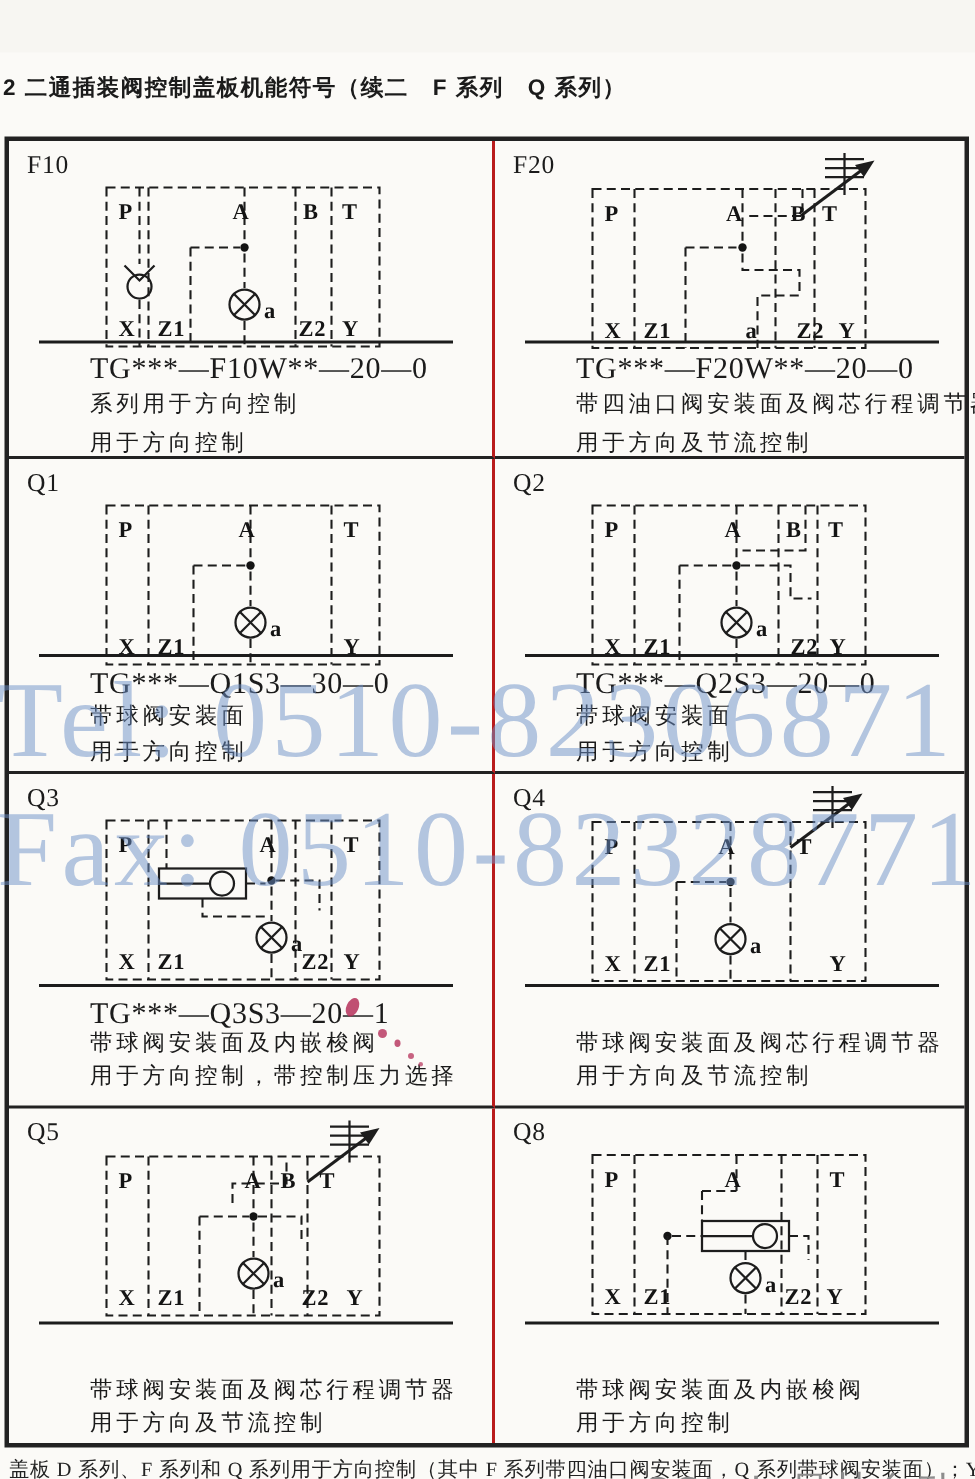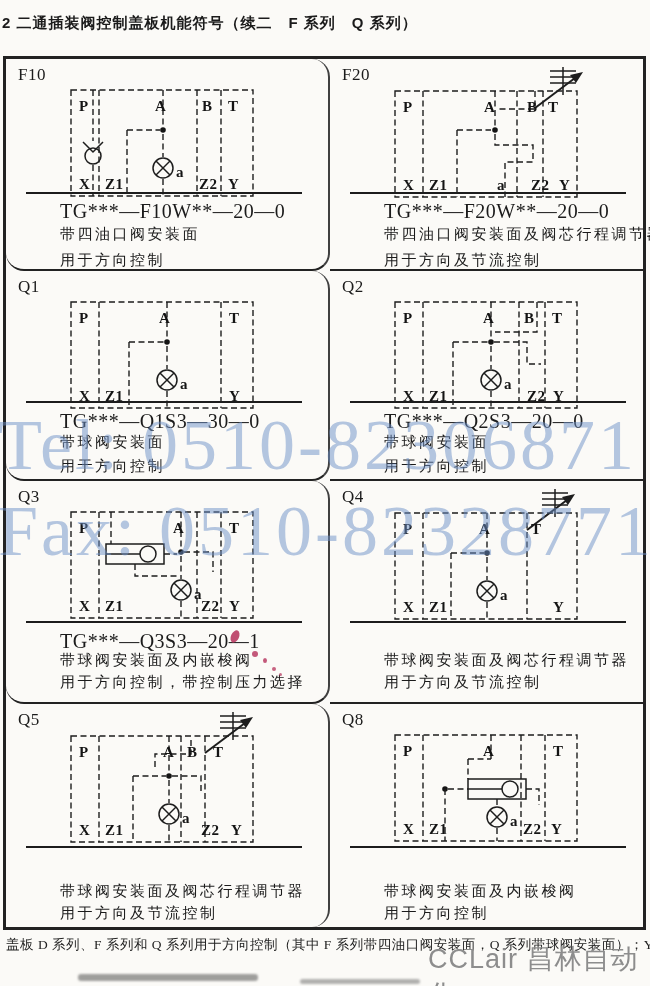--- a/index.html
+++ b/index.html
@@ -1,25 +1,25 @@
 <!DOCTYPE html>
 <html><head>
 <meta charset="utf-8">
 <style>
   html,body{margin:0;padding:0;}
   body{width:650px;height:986px;position:relative;background:#f7f6f2;overflow:hidden;
        font-family:"Liberation Serif",serif;color:#1b1b1b;}
-  .page{position:absolute;inset:0;background:#fbfaf7;}
+  .page{position:absolute;inset:0;background:#fbfaf7;margin-top:35px;}
   .title{position:absolute;left:2px;top:14px;font-family:"Liberation Sans",sans-serif;
          font-weight:bold;font-size:15px;letter-spacing:1px;white-space:nowrap;}
   .table{position:absolute;left:3px;top:56px;width:643px;height:874px;border:3px solid #222;
          box-sizing:border-box;display:grid;grid-template-columns:324px 1fr;
          grid-template-rows:212px 210px 223px auto;background:#fbfaf7;}
   .cell{position:relative;box-sizing:border-box;}
-  .cl{border-right:2px solid #404040;border-radius:18px;}
+  .cl{border-right:2px solid #b91c1c;}
   .rb{border-bottom:2px solid #222;}
   .cell-label{position:absolute;left:12px;top:6px;font-size:17px;letter-spacing:.5px;}
   .diagram{position:absolute;left:57px;}
   .dg-plain{top:25px;}
   .dg-adj{top:6px;}
   .diagram text{font:bold 15px "Liberation Serif",serif;fill:#141414;letter-spacing:.5px;}
   .d{stroke:#1d1d1d;stroke-width:1.4;fill:none;stroke-dasharray:6 3.5;}
   .s{stroke:#1d1d1d;stroke-width:1.5;fill:none;}
   .dot{fill:#141414;stroke:none;}
   .sep{position:absolute;left:20px;width:276px;height:2px;background:#1c1c1c;}
@@ -105,21 +105,21 @@
         <text x="139" y="27">B</text>
         <text x="165" y="27">T</text>
         <text x="16" y="105">X</text>
         <text x="42" y="105">Z1</text>
         <text x="136" y="105">Z2</text>
         <text x="165" y="105">Y</text>
         <text x="113" y="93">a</text>
       </svg>
       <div class="sep"></div>
       <div class="model">TG***—F10W**—20—0</div>
-      <div class="desc d1">带四油口阀安装面</div>
+      <div class="desc d1">系列用于方向控制</div>
       <div class="desc d2">用于方向控制</div>
     </section>
 
     <section class="cell rb r1">
       <div class="cell-label">F20</div>
       <svg class="diagram dg-adj" width="240" height="140" viewBox="0 0 240 140">
         <rect class="d" x="8" y="26" width="182" height="106"></rect>
         <line class="d" x1="36" y1="26" x2="36" y2="132"></line>
           <line class="d" x1="130" y1="26" x2="130" y2="132"></line>
           <line class="d" x1="156" y1="26" x2="156" y2="132"></line>

